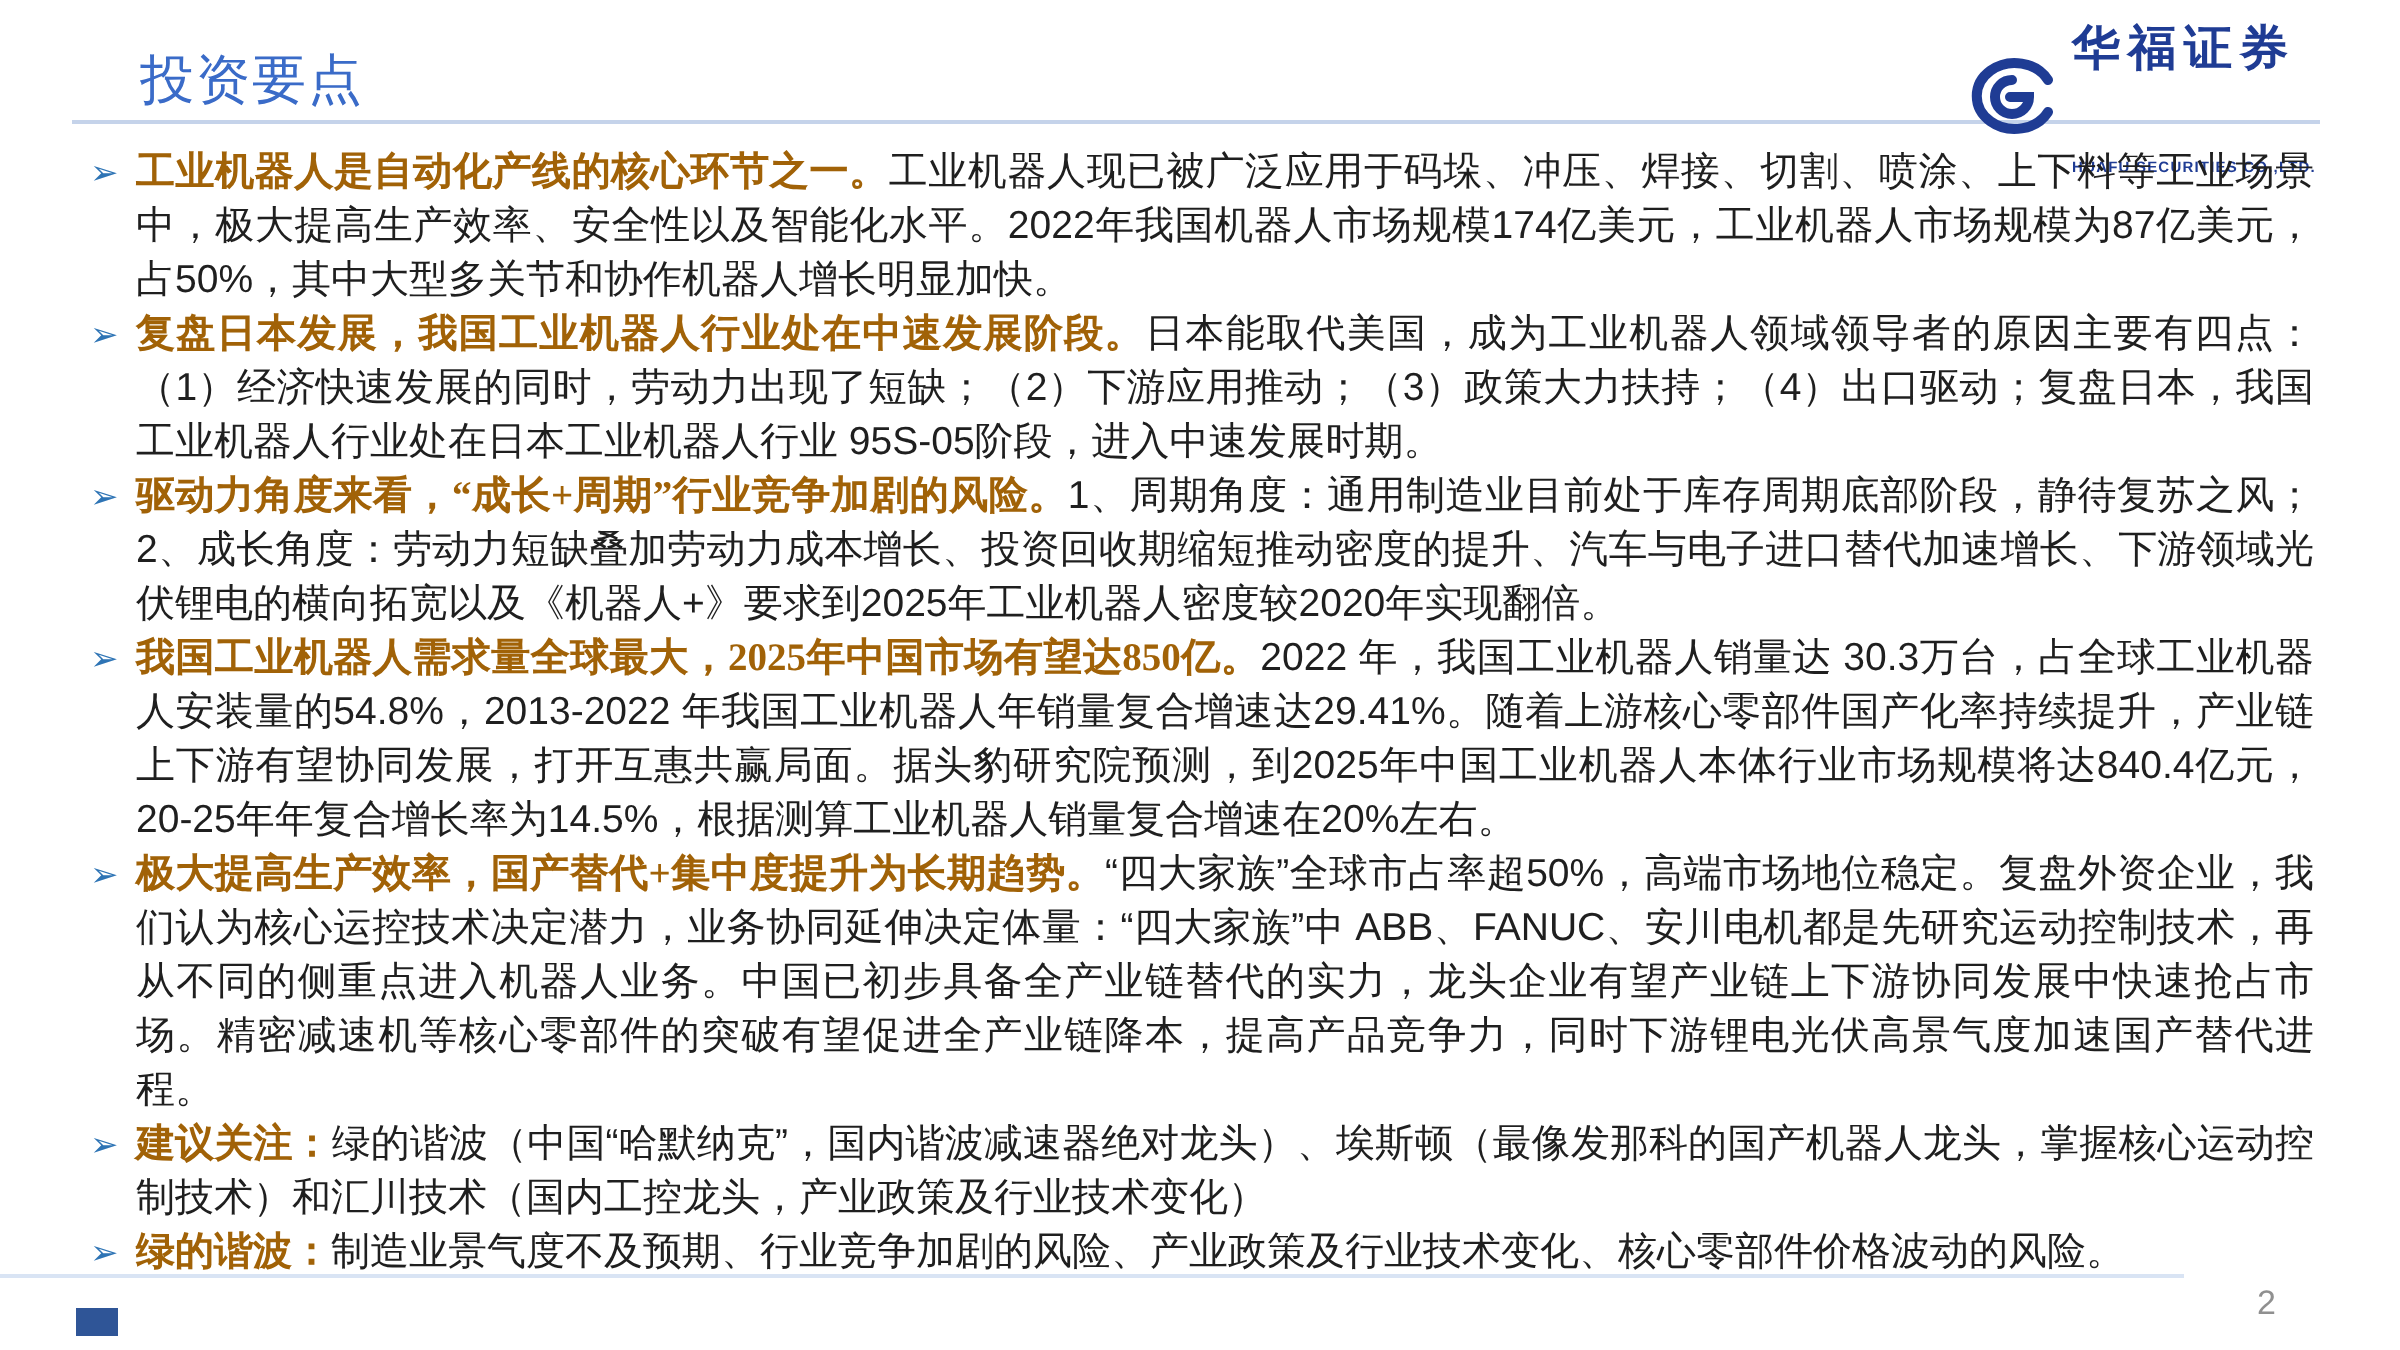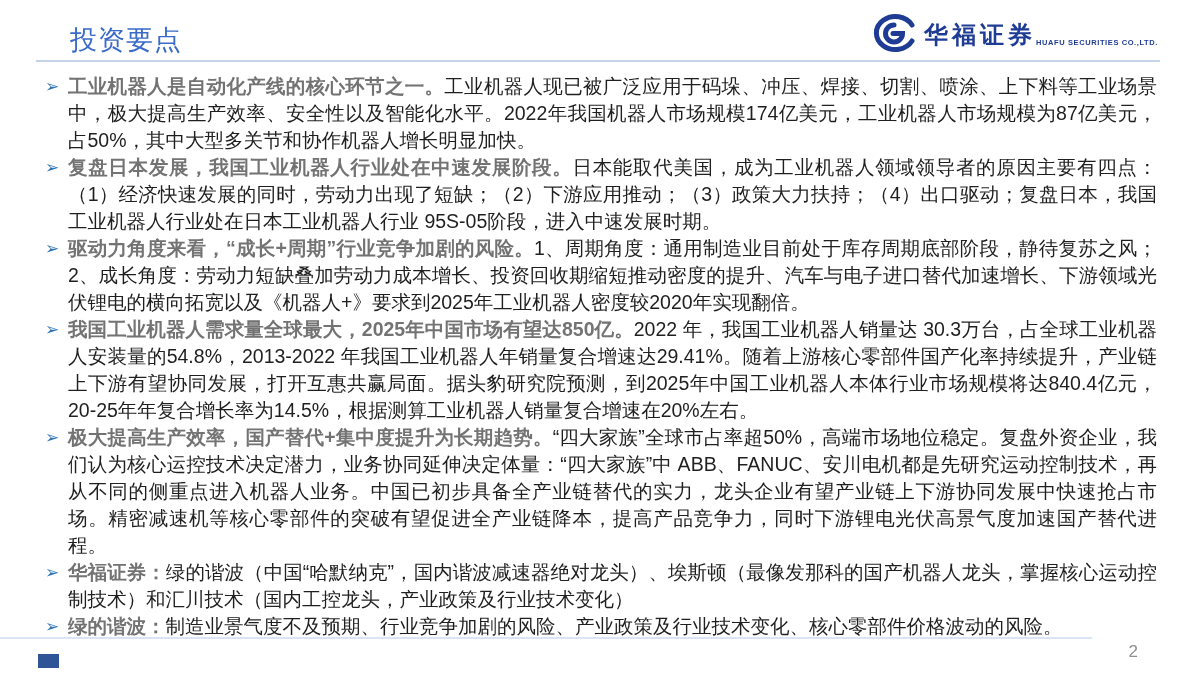--- a/index.html
+++ b/index.html
@@ -28,21 +28,21 @@
   }
 
   
   .logo {
     position: absolute;
     right: 42px; top: 12px;
     display: flex;
     align-items: center;
     gap: 6px;
   }
-  .logo-text { display: flex; flex-direction: row; align-items: flex-start; }
+  .logo-text { display: flex; flex-direction: column; align-items: flex-start; gap: 25px; }
   .logo-cn {
     font-family: "Liberation Serif", "DejaVu Serif", serif;
     font-weight: bold;
     font-size: 24px;
     color: #1F3C94;
     letter-spacing: 4px;
     line-height: 26px;
   }
   .logo-en {
     font-size: 7.5px;
@@ -66,22 +66,23 @@
     color: #1F1F1F;
     text-align: justify;
   }
   .bullet .marker {
     position: absolute;
     left: 45px; top: 0;
     color: #2E74B5;
     font-size: 17px;
   }
   .bullet .lead {
-    color: #737373;
+    color: #a16207;
     font-weight: bold;
+    font-family: Liberation Serif, serif;
   }
 
   
   .footer-rule {
     position: absolute;
     left: 0; top: 637px;
     width: 1092px; height: 2px;
     background: #D9E4F4;
   }
   .page-number {
@@ -136,21 +137,21 @@
     <div class="bullet">
       <span class="marker">➢</span>
       <span class="lead">我国工业机器人需求量全球最大，2025年中国市场有望达850亿。</span><span class="body-text">2022 年，我国工业机器人销量达 30.3万台，占全球工业机器人安装量的54.8%，2013-2022 年我国工业机器人年销量复合增速达29.41%。随着上游核心零部件国产化率持续提升，产业链上下游有望协同发展，打开互惠共赢局面。据头豹研究院预测，到2025年中国工业机器人本体行业市场规模将达840.4亿元，20-25年年复合增长率为14.5%，根据测算工业机器人销量复合增速在20%左右。</span>
     </div>
     <div class="bullet">
       <span class="marker">➢</span>
       <span class="lead">极大提高生产效率，国产替代+集中度提升为长期趋势。</span><span class="body-text">“四大家族”全球市占率超50%，高端市场地位稳定。复盘外资企业，我们认为核心运控技术决定潜力，业务协同延伸决定体量：“四大家族”中 ABB、FANUC、安川电机都是先研究运动控制技术，再从不同的侧重点进入机器人业务。中国已初步具备全产业链替代的实力，龙头企业有望产业链上下游协同发展中快速抢占市场。精密减速机等核心零部件的突破有望促进全产业链降本，提高产品竞争力，同时下游锂电光伏高景气度加速国产替代进程。</span>
     </div>
     <div class="bullet">
       <span class="marker">➢</span>
-      <span class="lead">华福证券：</span><span class="body-text">绿的谐波（中国“哈默纳克”，国内谐波减速器绝对龙头）、埃斯顿（最像发那科的国产机器人龙头，掌握核心运动控制技术）和汇川技术（国内工控龙头，产业政策及行业技术变化）</span>
+      <span class="lead">建议关注：</span><span class="body-text">绿的谐波（中国“哈默纳克”，国内谐波减速器绝对龙头）、埃斯顿（最像发那科的国产机器人龙头，掌握核心运动控制技术）和汇川技术（国内工控龙头，产业政策及行业技术变化）</span>
     </div>
     <div class="bullet">
       <span class="marker">➢</span>
       <span class="lead">绿的谐波：</span><span class="body-text">制造业景气度不及预期、行业竞争加剧的风险、产业政策及行业技术变化、核心零部件价格波动的风险。</span>
     </div>
   </div>
 
   <div class="footer-rule"></div>
   <div class="page-number">2</div>
   <div class="footer-accent"></div>

